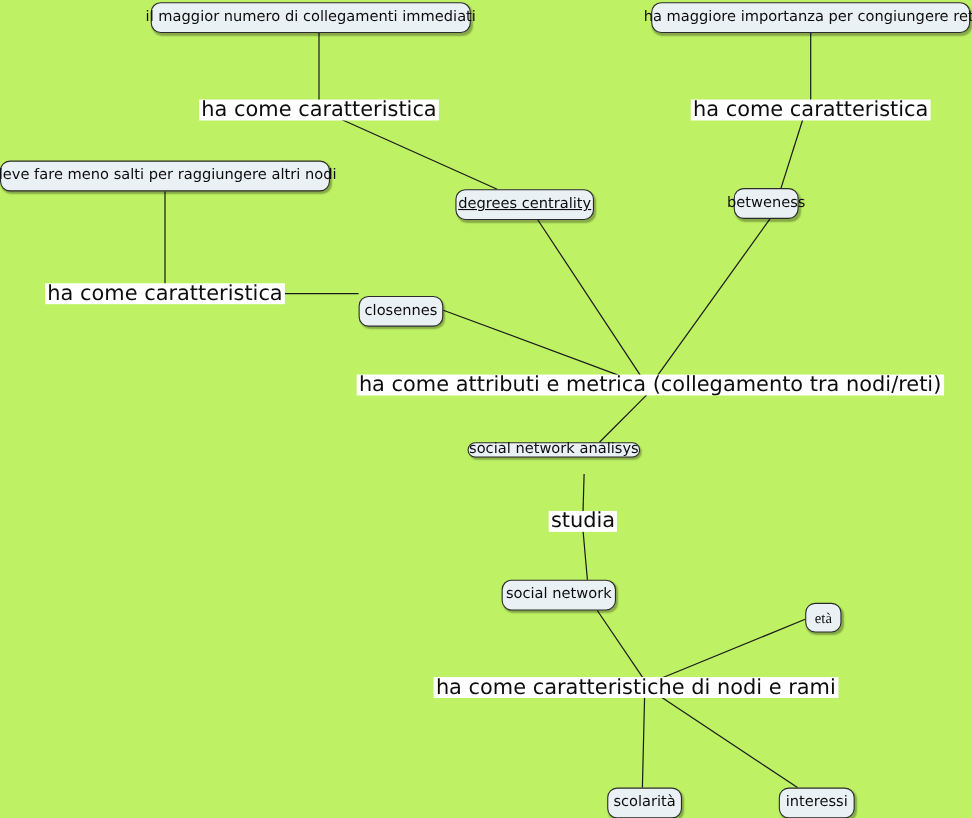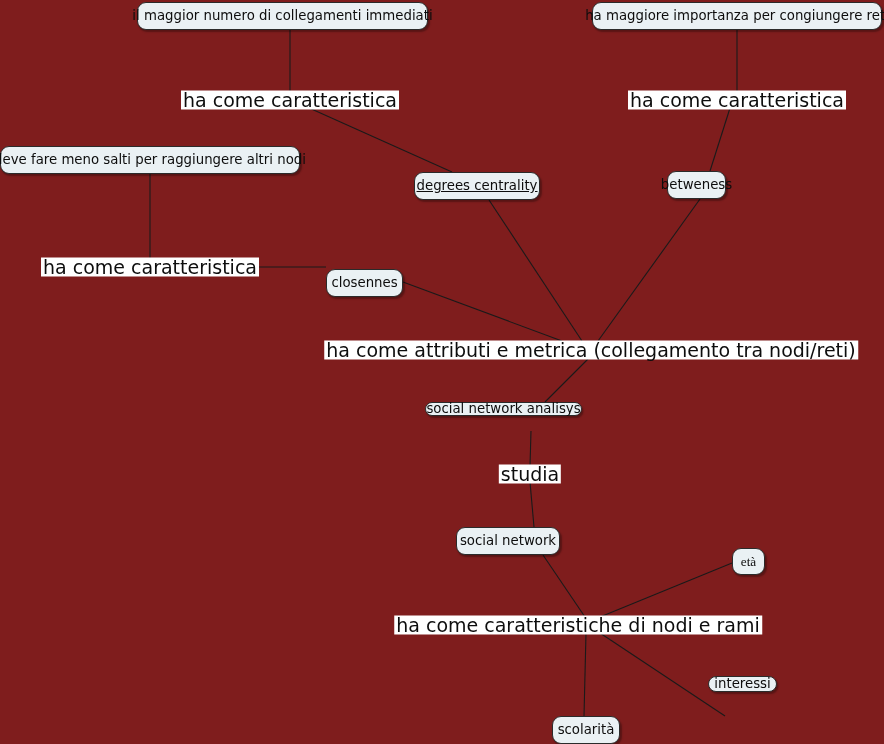--- a/index.html
+++ b/index.html
@@ -7,21 +7,21 @@
     padding: 0;
     background: #ffffff;
   }
   body {
     font-family: "DejaVu Sans", sans-serif;
   }
   #canvas {
     position: relative;
     width: 884px;
     height: 744px;
-    background: #7f1d1d;
+    background: #bef264;
     overflow: hidden;
   }
   #edges {
     position: absolute;
     left: 0;
     top: 0;
     width: 884px;
     height: 744px;
     pointer-events: none;
   }
@@ -82,21 +82,21 @@
       <div class="node" style="left: 137px; top: 2px; width: 291px; height: 28px;">il maggior numero di collegamenti immediati</div>
       <div class="node" style="left: 592px; top: 2px; width: 290px; height: 28px;">ha maggiore importanza per congiungere reti</div>
       <div class="node" style="left: 0px; top: 146px; width: 300px; height: 28px;">deve fare meno salti per raggiungere altri nodi</div>
       <div class="node" style="left: 414px; top: 172px; width: 126px; height: 28px; text-decoration: underline;">degrees centrality</div>
       <div class="node" style="left: 667px; top: 171px; width: 59px; height: 28px;">betweness</div>
       <div class="node" style="left: 326px; top: 253px; width: 77px; height: 28px; margin-top: 16px;">closennes</div>
       <div class="node" style="left: 425px; top: 402px; width: 157px; height: 14px;">social network analisys</div>
       <div class="node" style="left: 456px; top: 527px; width: 104px; height: 28px;">social network</div>
       <div class="node" style="left: 732px; top: 548px; width: 33px; height: 27px; font-family: Liberation Serif, serif;">età</div>
       <div class="node" style="left: 552px; top: 716px; width: 68px; height: 28px;">scolarità</div>
-      <div class="node" style="left: 708px; top: 676px; width: 69px; height: 16px;">interessi</div>
+      <div class="node" style="left: 708px; top: 716px; width: 69px; height: 28px;">interessi</div>
     </div>
   <div id="label-layer">
       <div class="link-label" style="left: 290px; top: 100px;">ha come caratteristica</div>
       <div class="link-label" style="left: 737px; top: 100px;">ha come caratteristica</div>
       <div class="link-label" style="left: 150px; top: 267px;">ha come caratteristica</div>
       <div class="link-label" style="left: 591px; top: 350px;">ha come attributi e metrica (collegamento tra nodi/reti)</div>
       <div class="link-label" style="left: 530px; top: 474px;">studia</div>
       <div class="link-label" style="left: 578px; top: 625px;">ha come caratteristiche di nodi e rami</div>
     </div>
 

